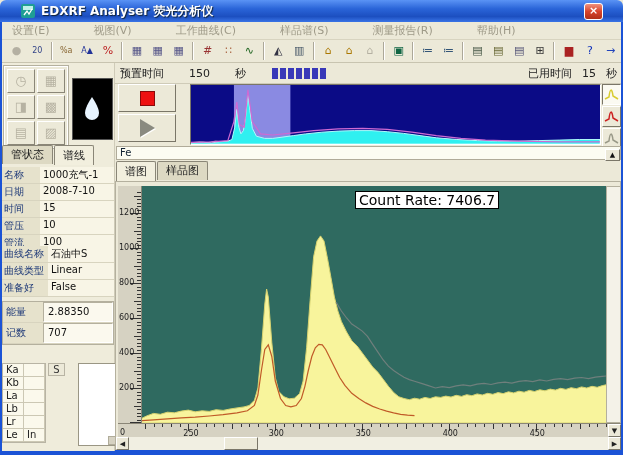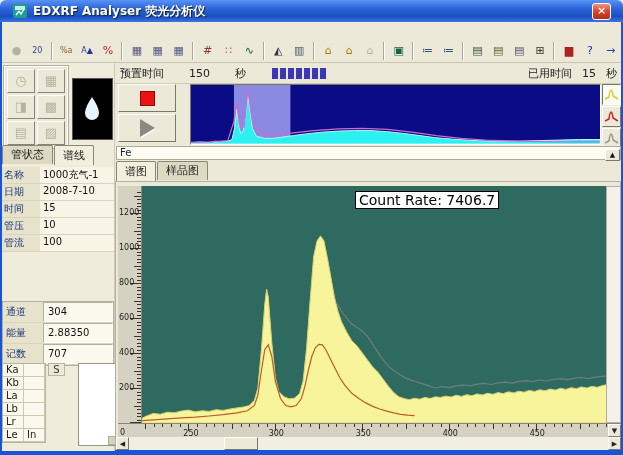--- a/index.html
+++ b/index.html
@@ -2,21 +2,21 @@
 <html><head>
 <meta charset="utf-8">
 <style>
   html,body{margin:0;padding:0;background:#9aa8bd;}
   *{box-sizing:border-box;font-family:"DejaVu Sans","Liberation Sans",sans-serif;}
   #win{position:relative;width:623px;height:455px;background:#ece9d8;overflow:hidden;}
   .abs{position:absolute;}
   
   #titlebar{left:0;top:0;width:623px;height:22px;
     background:linear-gradient(180deg,#5a93f5 0%,#2a64d8 40%,#1c4fc0 75%,#3a74e6 100%);
-    border-radius:6px 6px 0 0;display:flex;align-items:center;padding:0 12px;}
+    border-radius:6px 6px 0 0;display:flex;align-items:center;padding:0 20px;}
   #title{color:#fff;font-weight:bold;font-size:12px;margin-left:5px;text-shadow:1px 1px 1px #123;white-space:nowrap;}
   #close{margin-left:auto;width:19px;height:17px;border:1px solid #fff;border-radius:3px;
     background:linear-gradient(180deg,#f0927e 0%,#d8442c 50%,#b03018 100%);
     color:#fff;font-size:11px;font-weight:bold;line-height:14px;text-align:center;padding:0;cursor:default;}
   .blue-border{background:#1b53d6;}
   #menubar{left:2px;top:22px;width:619px;height:18px;background:#ece9d8;border-bottom:1px solid #d8d4c0;
     display:flex;align-items:center;font-size:11px;color:#9e9a88;}
   .menu-item{padding:1px 10px;margin-right:24px;white-space:nowrap;}
   #toolbar{left:2px;top:40px;width:619px;height:23px;background:#ece9d8;border-bottom:1px solid #c8c4b0;
     display:flex;align-items:center;padding-left:4px;}
@@ -109,20 +109,28 @@
       <path d="M4 12 L7 8 L9 11 L12 6" stroke="#fff" stroke-width="1.3" fill="none"></path>
     </svg>
     <span id="title">EDXRF Analyser 荧光分析仪</span>
     <button id="close">×</button>
   </div>
 
   <div class="abs blue-border" style="left:0;top:22px;width:2px;height:433px;"></div>
   <div class="abs blue-border" style="left:621px;top:22px;width:2px;height:433px;"></div>
   <div class="abs blue-border" style="left:0;top:450px;width:623px;height:5px;"></div>
 
+  <div id="menubar" class="abs">
+      <span class="menu-item">设置(E)</span>
+      <span class="menu-item">视图(V)</span>
+      <span class="menu-item">工作曲线(C)</span>
+      <span class="menu-item">样品谱(S)</span>
+      <span class="menu-item">测量报告(R)</span>
+      <span class="menu-item">帮助(H)</span>
+    </div>
   <div id="toolbar" class="abs">
       <button class="tb-btn">
         <span class="tb-glyph" style="color: rgb(180, 176, 162);">●</span>
       </button>
       <button class="tb-btn">
         <span class="tb-glyph" style="color: rgb(51, 68, 136); font-size: 8px;">20</span>
       </button>
       <span class="tb-sep"></span>
       <button class="tb-btn">
         <span class="tb-glyph" style="color: rgb(136, 102, 51); font-size: 8px;">%a</span>
@@ -259,25 +267,35 @@
       </div>
       <div class="prow">
         <span class="plabel">管压</span>
         <span class="pvalue">10</span>
       </div>
       <div class="prow">
         <span class="plabel">管流</span>
         <span class="pvalue">100</span>
       </div>
     </div>
+  <div id="prop2" class="prop abs">
+      <div class="prow">
+        <span class="plabel">曲线名称</span>
+        <span class="pvalue">石油中S</span>
+      </div>
+      <div class="prow">
+        <span class="plabel">曲线类型</span>
+        <span class="pvalue">Linear</span>
+      </div>
+      <div class="prow">
+        <span class="plabel">准备好</span>
+        <span class="pvalue">False</span>
+      </div>
+    </div>
   <div id="prop3" class="prop abs">
-      <div class="prow">
-        <span class="plabel">通道</span>
-        <span class="pvalue">304</span>
-      </div>
       <div class="prow">
         <span class="plabel">能量</span>
         <span class="pvalue">2.88350</span>
       </div>
       <div class="prow">
         <span class="plabel">记数</span>
         <span class="pvalue">707</span>
       </div>
     </div>
   <div id="lines-table" class="abs">

